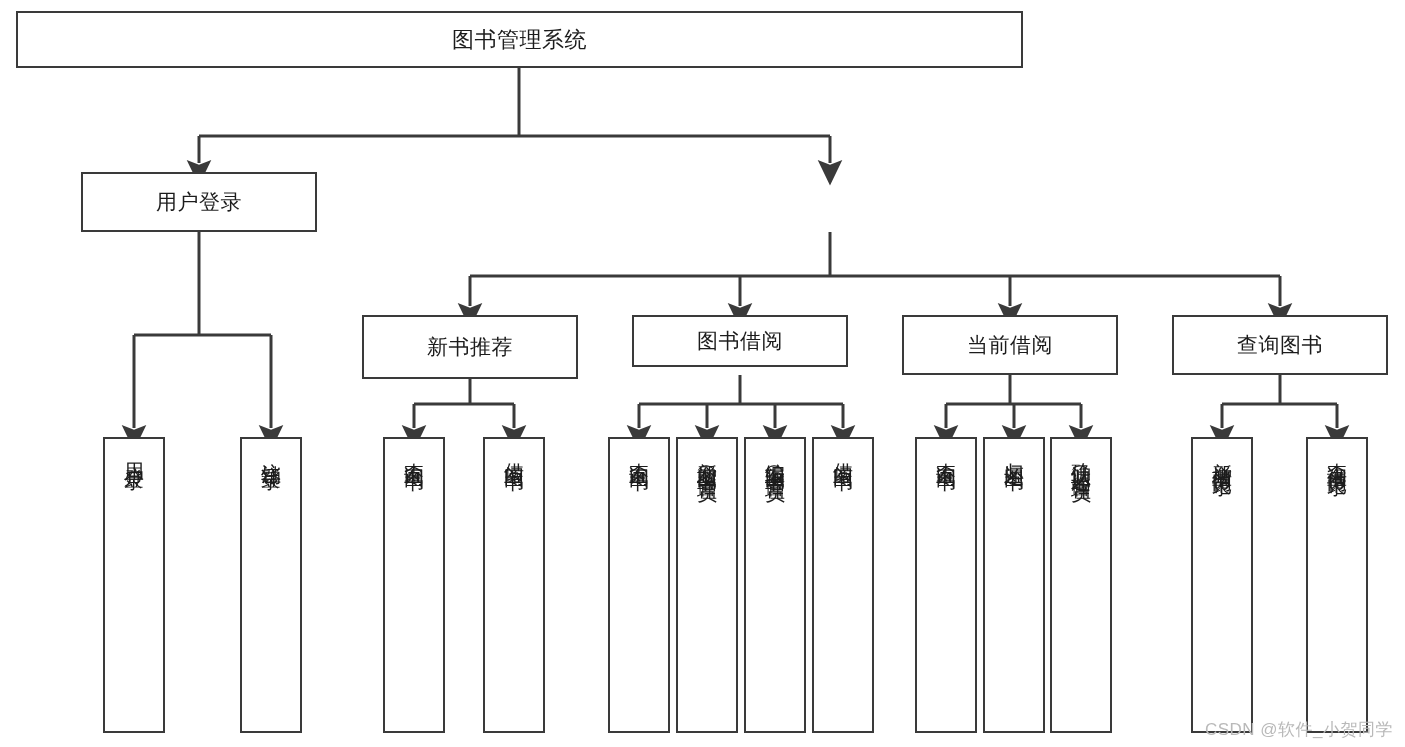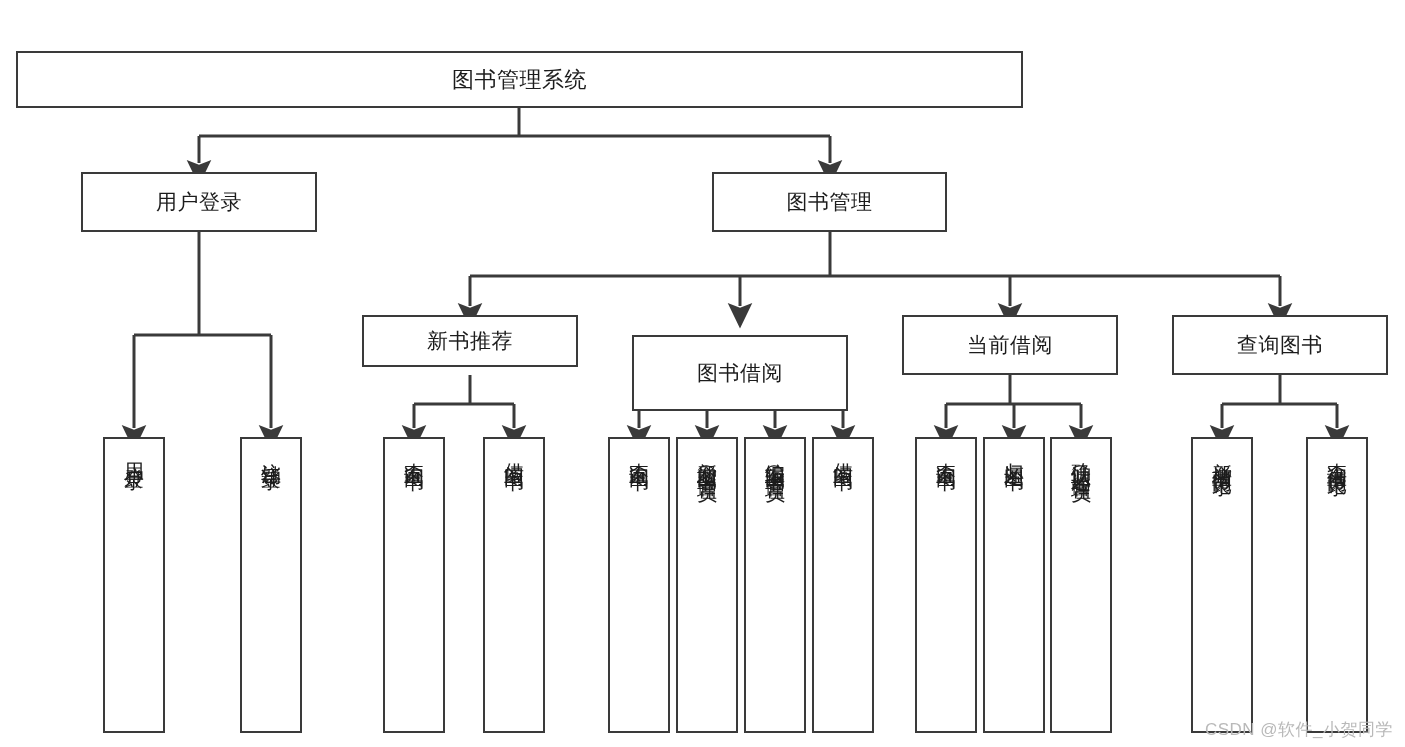--- a/index.html
+++ b/index.html
@@ -119,35 +119,32 @@
       <path d="M1014,404 L1014,428" marker-end="url(#arw)"></path>
       <path d="M1081,404 L1081,428" marker-end="url(#arw)"></path>
 
       <path d="M1280,375 L1280,404"></path>
       <path d="M1222,404 L1337,404"></path>
       <path d="M1222,404 L1222,428" marker-end="url(#arw)"></path>
       <path d="M1337,404 L1337,428" marker-end="url(#arw)"></path>
     </g>
   </svg>
 
-  <div class="node root" style="left:16px;top:11px;width:1007px;height:57px;margin-top:40px;">
+  <div class="node root" style="left:16px;top:11px;width:1007px;height:57px;">
     <span class="label">图书管理系统</span>
   </div>
 
   <div class="node" style="left:81px;top:172px;width:236px;height:60px;">
     <span class="label">用户登录</span>
   </div>
-  <div class="node" style="left:712px;top:172px;width:235px;height:60px;">
-    <span class="label">图书管理</span>
-  </div>
 
-  <div class="node" style="left:362px;top:315px;width:216px;height:52px;">
+  <div class="node" style="left:362px;top:315px;width:216px;height:64px;">
     <span class="label">新书推荐</span>
   </div>
-  <div class="node" style="left:632px;top:315px;width:216px;height:76px;margin-top:20px;">
+  <div class="node" style="left:632px;top:315px;width:216px;height:52px;">
     <span class="label">图书借阅</span>
   </div>
   <div class="node" style="left:902px;top:315px;width:216px;height:60px;text-align:right;">
     <span class="label">当前借阅</span>
   </div>
   <div class="node" style="left:1172px;top:315px;width:216px;height:60px;">
     <span class="label">查询图书</span>
   </div>
 
   <div class="node leaf" style="left:103px;top:437px;width:62px;height:296px;">

